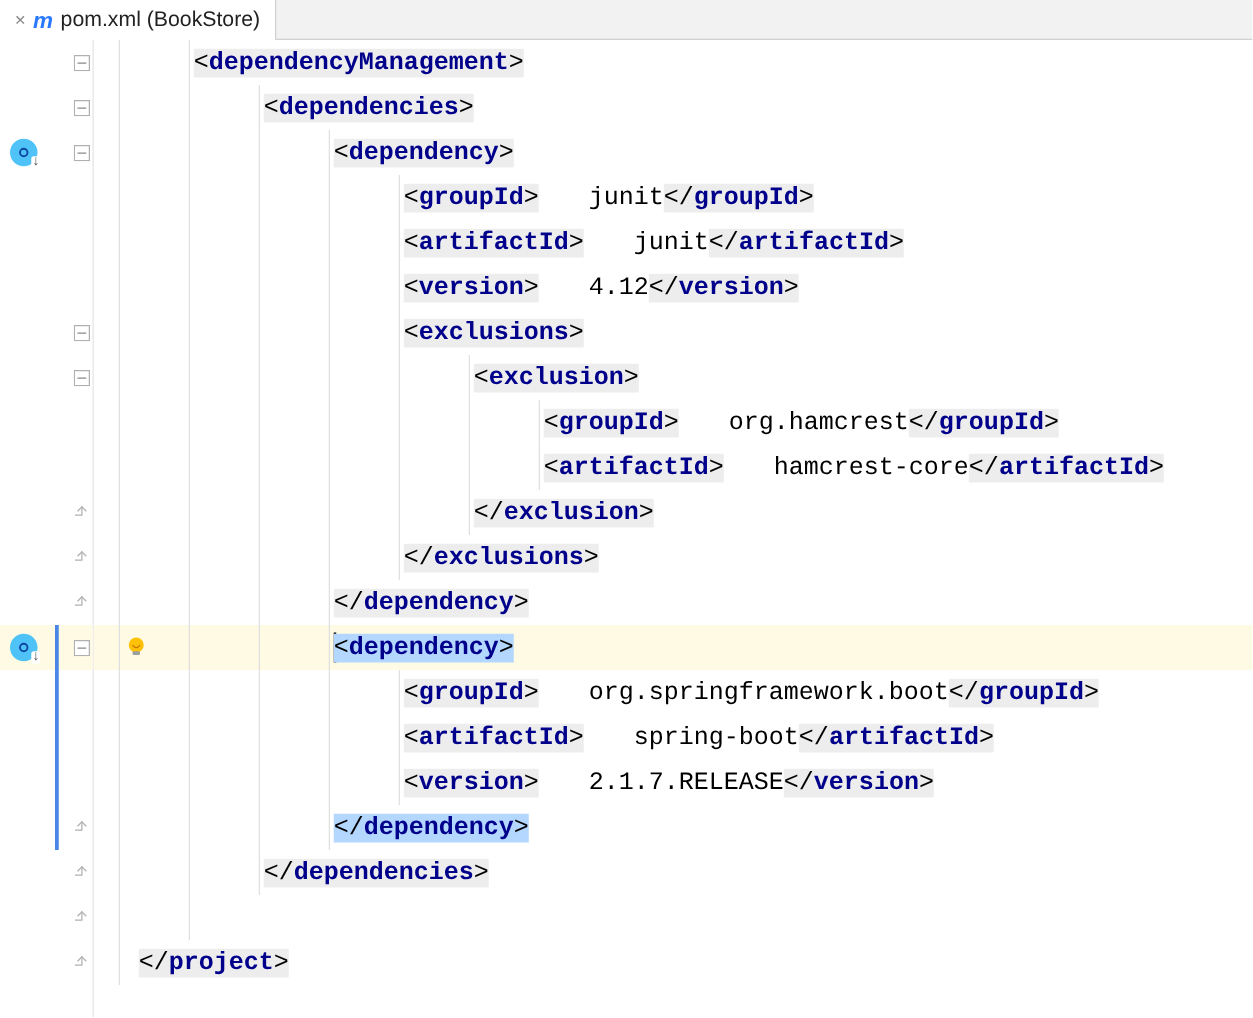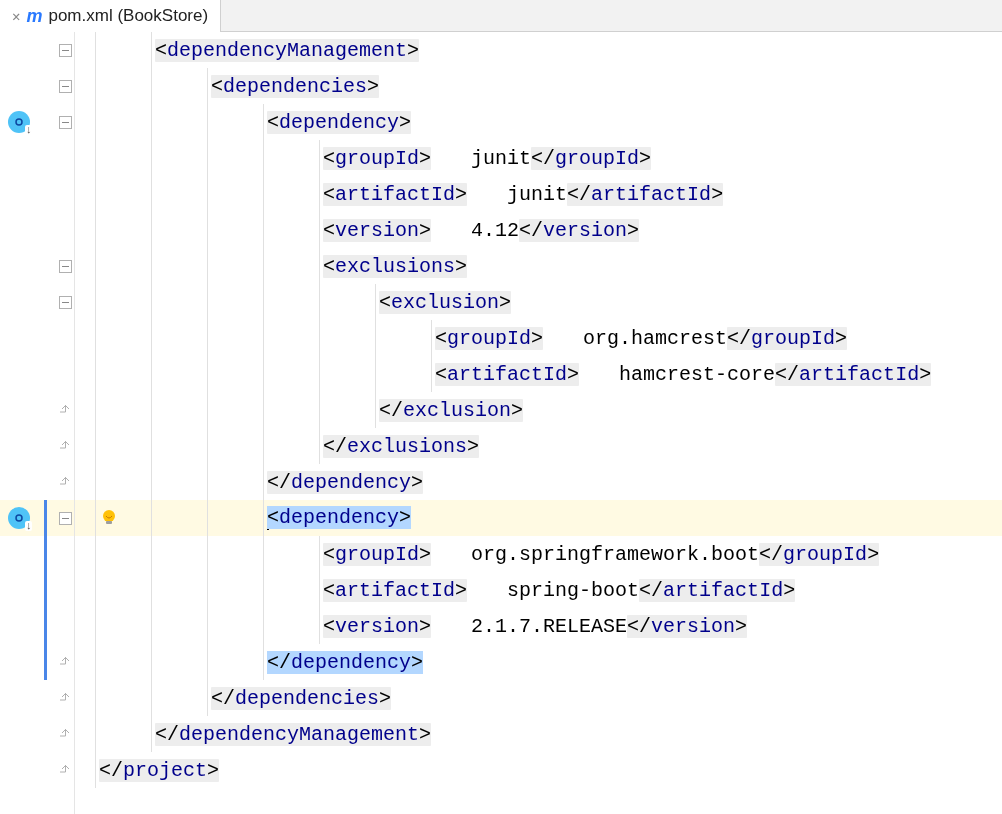--- a/index.html
+++ b/index.html
@@ -109,21 +109,21 @@
   .indent-guide {
     position: absolute;
     top: 0;
     bottom: 0;
     width: 1px;
     background: #e0e0e0;
   }
   .tag-bracket { color: #000; }
   .tag-name {
     color: #00008b;
-    font-weight: normal;
+    font-weight: bold;
   }
   .tag-text { color: #000; padding-left: 40px; }
   .tag-bg {
     background: #ededed;
     border-radius: 1px;
   }
   .sel-bg {
     background: #b3d7ff;
   }
   .cursor {
@@ -272,16 +272,16 @@
       <div class="line line-highlight"><div class="indent-guide" style="left: 20px;"></div><div class="indent-guide" style="left: 76px;"></div><div class="indent-guide" style="left: 132px;"></div><div class="indent-guide" style="left: 188px;"></div><span style="margin-left: 188px; position: relative; z-index: 1;"><span class="cursor"></span><span class="sel-bg"><span class="tag-bracket">&lt;</span><span class="tag-name">dependency</span><span class="tag-bracket">&gt;</span></span></span><div style="position: absolute; left: 24px; top: 8px;"><svg class="bulb-svg" width="20" height="20" viewBox="0 0 20 20">
     <circle cx="10" cy="8" r="6" fill="#ffc107"></circle>
     <rect x="7" y="13" width="6" height="3" rx="1" fill="#9e9e9e"></rect>
     <path d="M7 8 Q10 12 13 8" fill="none" stroke="#c77800" stroke-width="1"></path>
   </svg></div></div>
       <div class="line"><div class="indent-guide" style="left: 20px;"></div><div class="indent-guide" style="left: 76px;"></div><div class="indent-guide" style="left: 132px;"></div><div class="indent-guide" style="left: 188px;"></div><div class="indent-guide" style="left: 244px;"></div><span style="margin-left: 244px; position: relative; z-index: 1;"><span class="tag-bg"><span class="tag-bracket">&lt;</span><span class="tag-name">groupId</span><span class="tag-bracket">&gt;</span></span><span class="tag-text">org.springframework.boot</span><span class="tag-bg"><span class="tag-bracket">&lt;/</span><span class="tag-name">groupId</span><span class="tag-bracket">&gt;</span></span></span></div>
       <div class="line"><div class="indent-guide" style="left: 20px;"></div><div class="indent-guide" style="left: 76px;"></div><div class="indent-guide" style="left: 132px;"></div><div class="indent-guide" style="left: 188px;"></div><div class="indent-guide" style="left: 244px;"></div><span style="margin-left: 244px; position: relative; z-index: 1;"><span class="tag-bg"><span class="tag-bracket">&lt;</span><span class="tag-name">artifactId</span><span class="tag-bracket">&gt;</span></span><span class="tag-text">spring-boot</span><span class="tag-bg"><span class="tag-bracket">&lt;/</span><span class="tag-name">artifactId</span><span class="tag-bracket">&gt;</span></span></span></div>
       <div class="line"><div class="indent-guide" style="left: 20px;"></div><div class="indent-guide" style="left: 76px;"></div><div class="indent-guide" style="left: 132px;"></div><div class="indent-guide" style="left: 188px;"></div><div class="indent-guide" style="left: 244px;"></div><span style="margin-left: 244px; position: relative; z-index: 1;"><span class="tag-bg"><span class="tag-bracket">&lt;</span><span class="tag-name">version</span><span class="tag-bracket">&gt;</span></span><span class="tag-text">2.1.7.RELEASE</span><span class="tag-bg"><span class="tag-bracket">&lt;/</span><span class="tag-name">version</span><span class="tag-bracket">&gt;</span></span></span></div>
       <div class="line"><div class="indent-guide" style="left: 20px;"></div><div class="indent-guide" style="left: 76px;"></div><div class="indent-guide" style="left: 132px;"></div><div class="indent-guide" style="left: 188px;"></div><span style="margin-left: 188px; position: relative; z-index: 1;"><span class="sel-bg"><span class="tag-bracket">&lt;/</span><span class="tag-name">dependency</span><span class="tag-bracket">&gt;</span></span></span></div>
       <div class="line"><div class="indent-guide" style="left: 20px;"></div><div class="indent-guide" style="left: 76px;"></div><div class="indent-guide" style="left: 132px;"></div><span style="margin-left: 132px; position: relative; z-index: 1;"><span class="tag-bg"><span class="tag-bracket">&lt;/</span><span class="tag-name">dependencies</span><span class="tag-bracket">&gt;</span></span></span></div>
-      <div class="line"><div class="indent-guide" style="left: 20px;"></div><div class="indent-guide" style="left: 76px;"></div><span style="margin-left: 76px; position: relative; z-index: 1;"><span class="tag-bg"><span class="tag-bracket">&lt;/</span><span class="tag-name">dependencyManagement</span><span class="tag-bracket">&gt;</span></span></span></div>
-      <div class="line"><div class="indent-guide" style="left: 20px;"></div><span style="margin-left: 20px; position: relative; z-index: 1; text-align: right;"><span class="tag-bg"><span class="tag-bracket">&lt;/</span><span class="tag-name">project</span><span class="tag-bracket">&gt;</span></span></span></div>
+      <div class="line"><div class="indent-guide" style="left: 20px;"></div><div class="indent-guide" style="left: 76px;"></div></div>
+      <div class="line"><div class="indent-guide" style="left: 20px;"></div><span style="margin-left: 32px; position: relative; z-index: 1; text-align: right;"><span class="tag-bg"><span class="tag-bracket">&lt;/</span><span class="tag-name">project</span><span class="tag-bracket">&gt;</span></span></span></div>
     </div>
 </div>
 
 </body></html>

